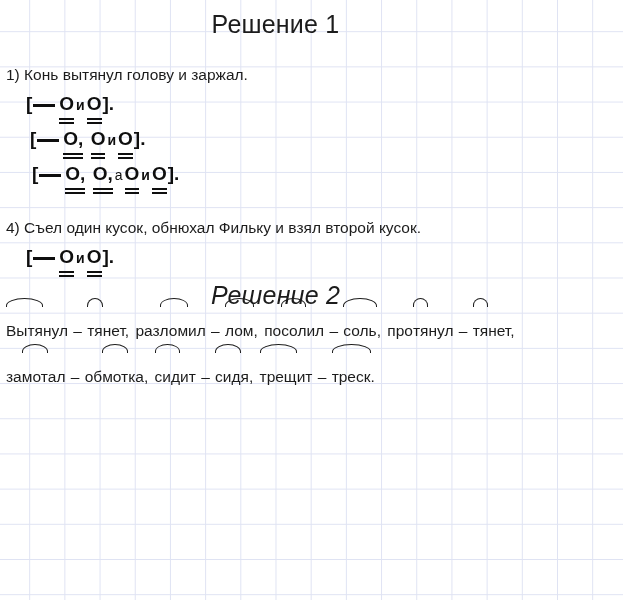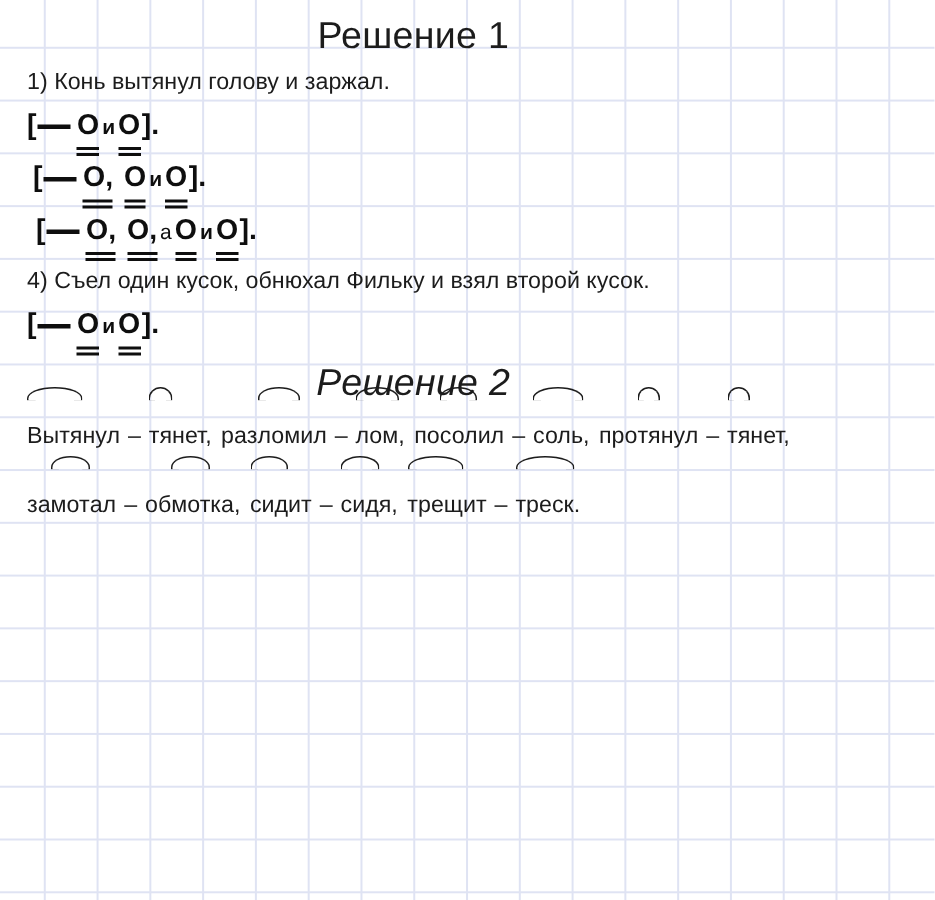--- a/index.html
+++ b/index.html
@@ -19,49 +19,51 @@
     color: #1c1c1c;
     overflow: hidden;
     position: relative;
   }
 
   .page {
     position: relative;
     width: 551px;
     height: 600px;
     box-sizing: border-box;
-    padding: 0 18px;
+    padding: 0 6px;
   }
 
   .heading {
     text-align: center;
     font-size: 25px;
     font-weight: 400;
     color: #1c1c1c;
     letter-spacing: 0.2px;
     line-height: 1;
   }
   .heading-1 { padding-top: 12px; }
   .heading-2 { padding-top: 6px; font-style: italic; }
 
   .sentence {
     font-size: 15.5px;
     line-height: 28px;
     color: #1c1c1c;
     white-space: normal;
+    margin-top: 20px;
   }
 
   
   .scheme {
     font-size: 19px;
     font-weight: 700;
     line-height: 30px;
     color: #0e0e0e;
     white-space: nowrap;
     display: block;
+    margin-left: 20px;
   }
   .scheme .bracket { font-weight: 700; }
   .scheme .conj {
     font-weight: 700;
     font-size: 14px;
     padding: 0 1px;
     vertical-align: baseline;
   }
   .scheme .conj-a {
     font-weight: 400;

